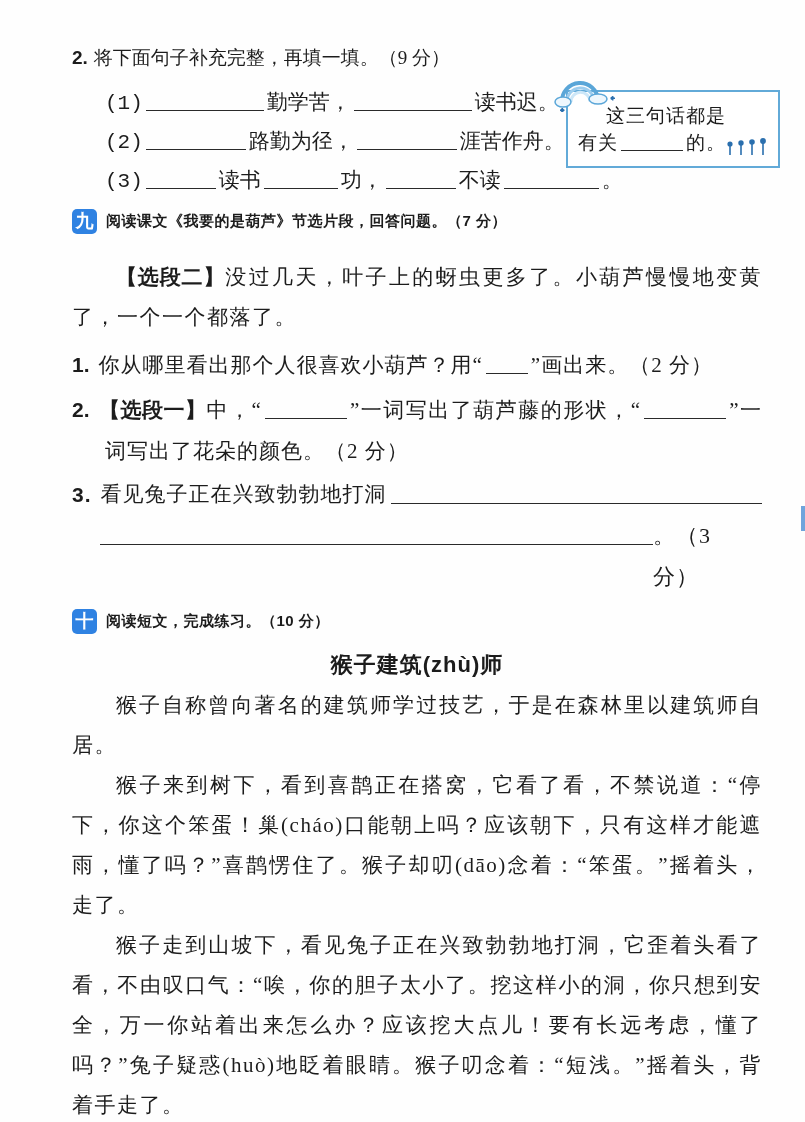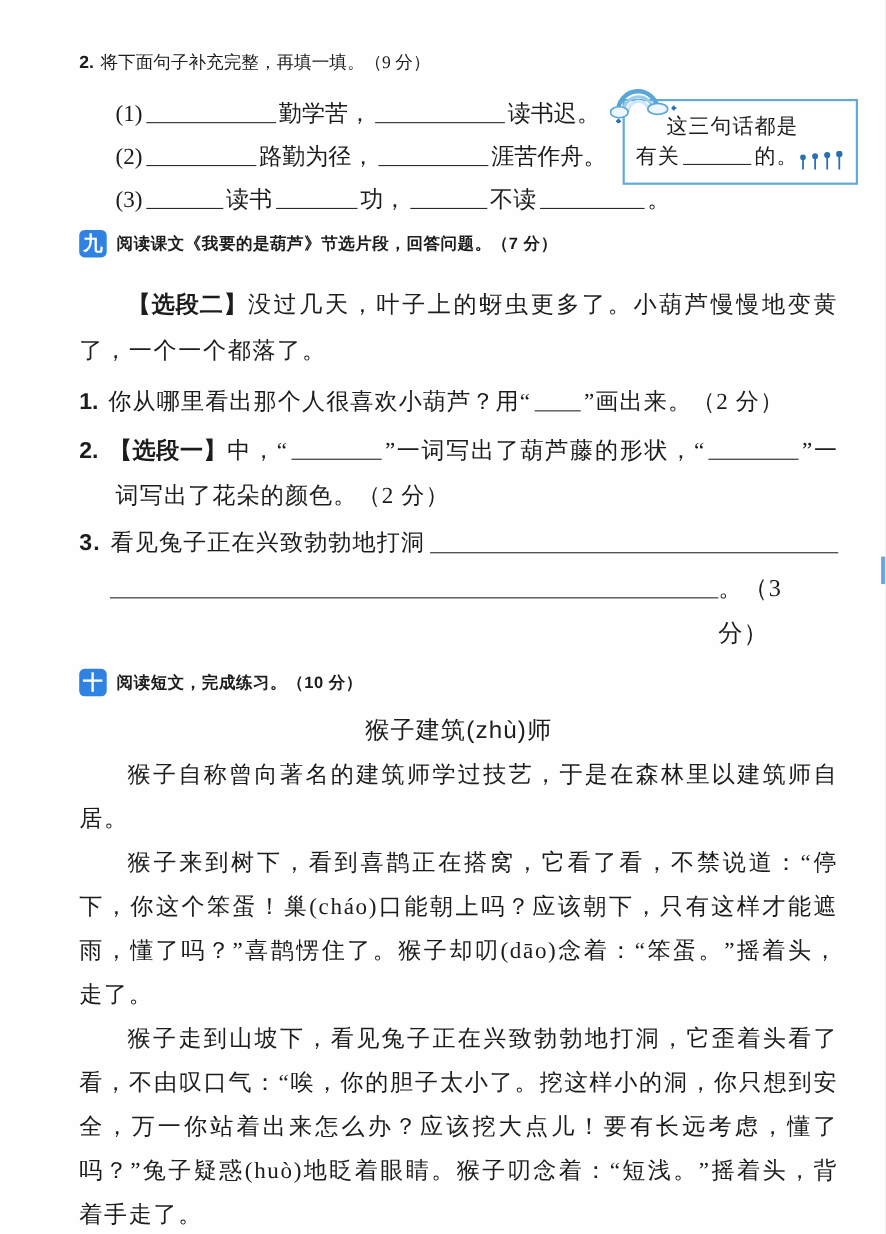--- a/index.html
+++ b/index.html
@@ -9,23 +9,23 @@
     width:805px; height:1122px;
     margin:0 auto;
     background:#fefefe;
     color:#1c1c1c;
     font-family:"Liberation Serif","DejaVu Serif",serif;
     overflow:hidden;
   }
   .content { padding:40px 43px 0 72px; }
 
   
-  .q-prompt { font-size:16px; line-height:36px; }
+  .q-prompt { font-size:19px; line-height:36px; }
   .q-prompt .qnum { font-family:"Liberation Sans",sans-serif; font-weight:700; margin-right:6px; }
-  .fill-items { margin-top:8px; margin-left:33px; }
+  .fill-items { margin-top:8px; margin-left:33px;font-family:Liberation Mono, monospace; }
   .fill-line { font-size:21px; line-height:39px; white-space:nowrap; }
   .blank {
     display:inline-block;
     border-bottom:1.6px solid #2a2a2a;
     height:21px;
     vertical-align:-2px;
     margin:0 3px;
   }
 
   
@@ -77,21 +77,21 @@
   .q3line1 { display:flex; font-size:21px; line-height:41px; letter-spacing:1px; }
   .q3line1 .qnum { font-family:"Liberation Sans",sans-serif; font-weight:700; margin-right:9px; }
   .q3line1 .stretch-blank { flex:1 1 auto; border-bottom:1.6px solid #2a2a2a; height:30px; margin-left:4px; }
   .q3line2 { display:flex; font-size:22px; line-height:41px; letter-spacing:1px; padding-left:28px; }
   .q3line2 .long-blank { width:560px; border-bottom:1.6px solid #2a2a2a; height:30px; }
 
   
   .story-title {
     text-align:center;
     font-family:"Liberation Sans",sans-serif;
-    font-weight:400; font-size:22px; line-height:40px; letter-spacing:1px;
+    font-weight:700; font-size:22px; line-height:40px; letter-spacing:1px;
   }
   .edge-tab {
     position:absolute;
     right:0; top:506px;
     width:4px; height:25px;
     background:#6fa4dc;
   }
 </style>
 </head>
 <body>

